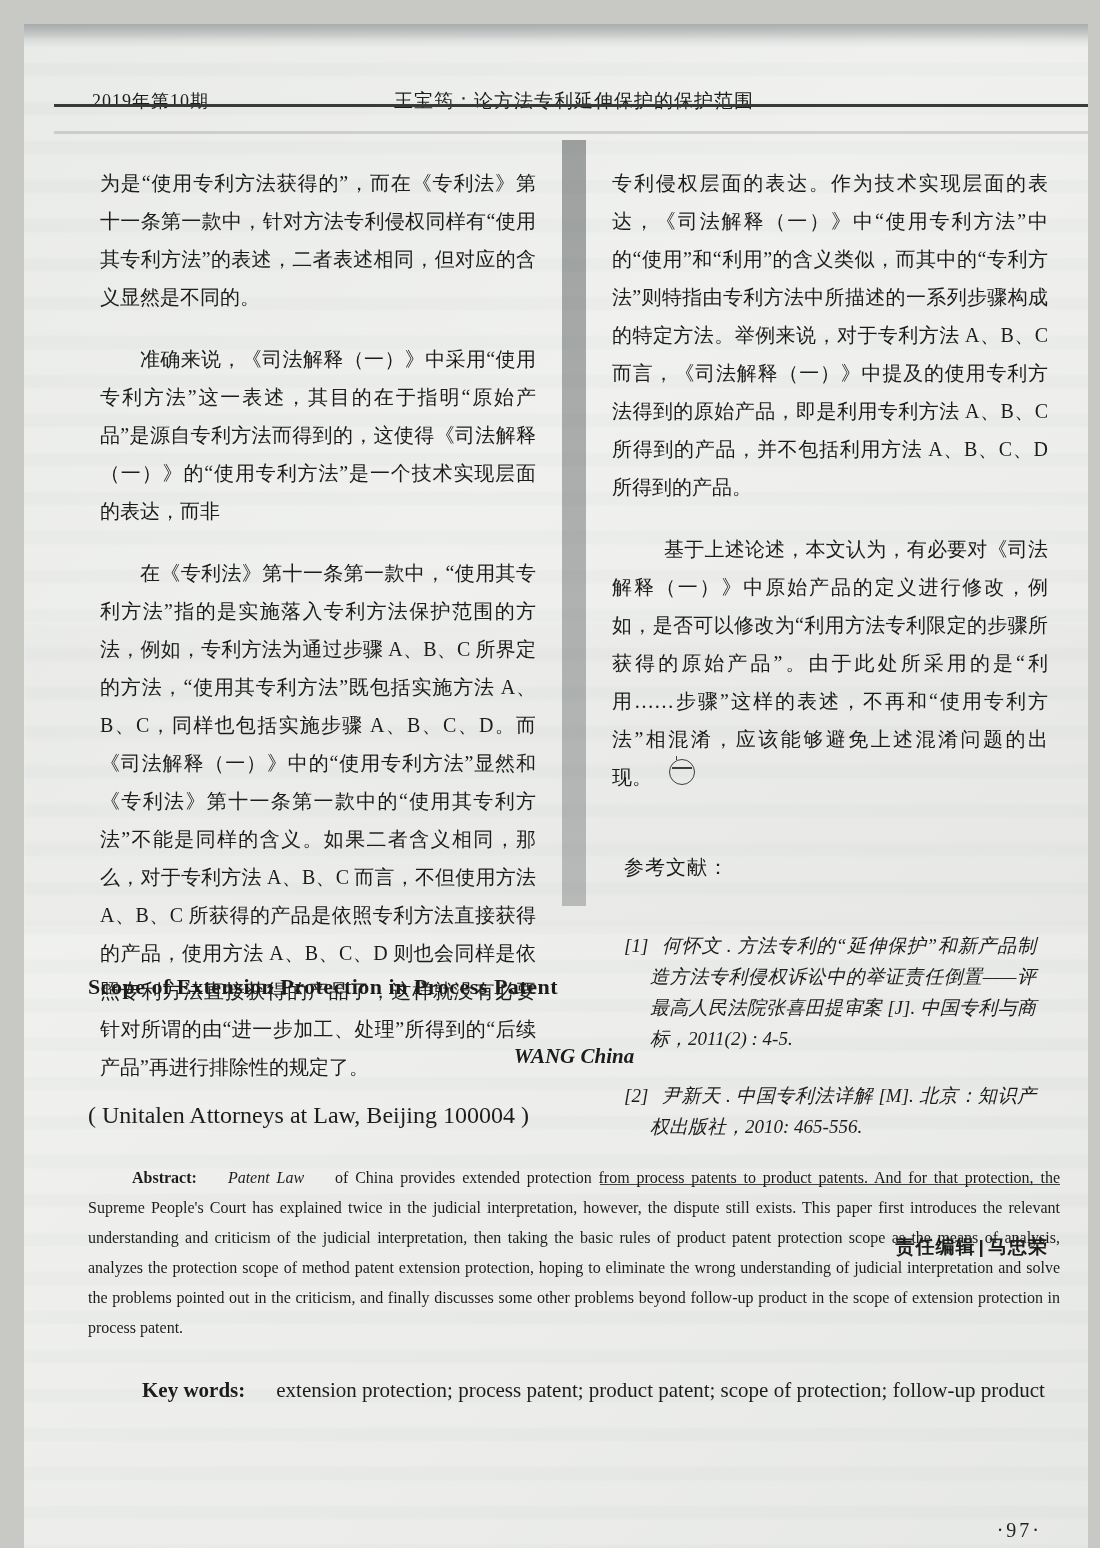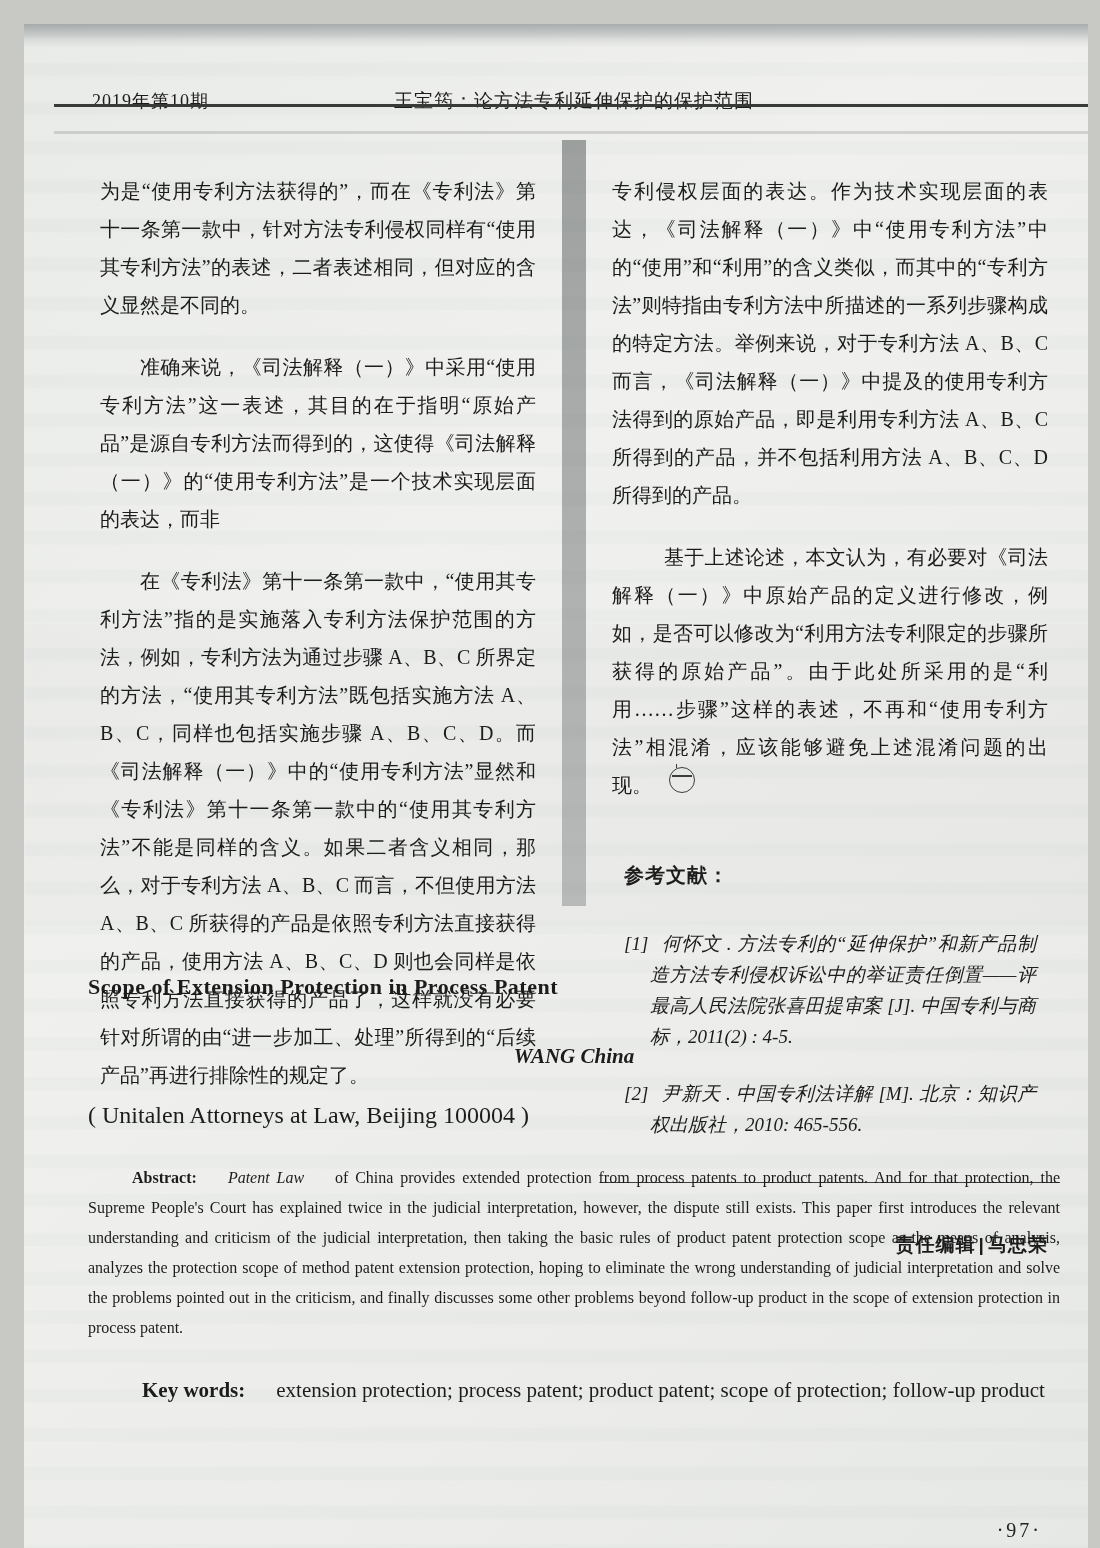--- a/index.html
+++ b/index.html
@@ -25,35 +25,35 @@
   }
   
   .header { position:absolute; top:40px; left:44px; right:44px;
     display:flex; align-items:baseline; }
   .header-issue { width:190px; font-size:18px; letter-spacing:1px; }
   .header-title { flex:1; text-align:center; font-size:19px; font-weight:normal; letter-spacing:1px; }
   .header-spacer { width:190px; }
   .header-rule { position:absolute; top:80px; left:30px; right:32px; height:0;
     border-top:3px solid #383a38; box-shadow:0 3px 0 rgba(70,72,70,0.18); }
   
-  .columns { position:absolute; top:112px; left:40px; right:40px; display:flex; gap:28px; }
+  .columns { position:absolute; top:104px; left:40px; right:40px; display:flex; gap:28px; }
   .col { width:492px; font-size:20px; line-height:38px; text-align:justify; }
   .col p { margin:0; }
   .col p.indent { text-indent:2em; }
   .column-divider { position:absolute; top:116px; left:538px; width:1.5px; height:766px;
     background:linear-gradient(180deg, rgba(90,95,95,0.55), rgba(90,95,95,0.35)); }
   
   .end-mark { display:inline-block; width:15px; height:15px; border:1.6px solid #3c3c3c;
     border-radius:50%; vertical-align:-1px; margin-left:5px; position:relative; }
   .end-mark::before { content:""; position:absolute; left:2px; right:2px; top:7px; height:1.5px; background:#3c3c3c; }
   .end-mark::after { content:""; position:absolute; left:5.5px; top:-4px; width:1.5px; height:4px; background:#3c3c3c; }
   
   .refs { margin-top:16px; }
-  .refs-heading { font-family:"Liberation Sans","DejaVu Sans",sans-serif; font-weight:bold;
-    font-size:20px; letter-spacing:1px; margin-bottom:10px; }
+  .refs-heading { font-family:"Liberation Sans","DejaVu Sans",sans-serif; font-weight:normal;
+    font-size:20px; letter-spacing:1px; margin-bottom:20px; }
   .ref { position:relative; padding-left:38px; font-size:19px; line-height:31px;
     font-style:italic; text-align:justify; margin-bottom:2px; }
   .ref-num { position:absolute; left:0; top:0; }
   
   .editor-rule { border-top:1.6px solid #3f423f; margin-top:16px; }
   .editor-line { text-align:right; font-family:Liberation Mono, monospace;
     font-weight:bold; font-size:19px; margin-top:8px; letter-spacing:1px; }
   
   .english { position:absolute; top:926px; left:40px; right:40px; }
   .en-title { text-align:left; font-size:22px; font-weight:bold; letter-spacing:.5px; }

